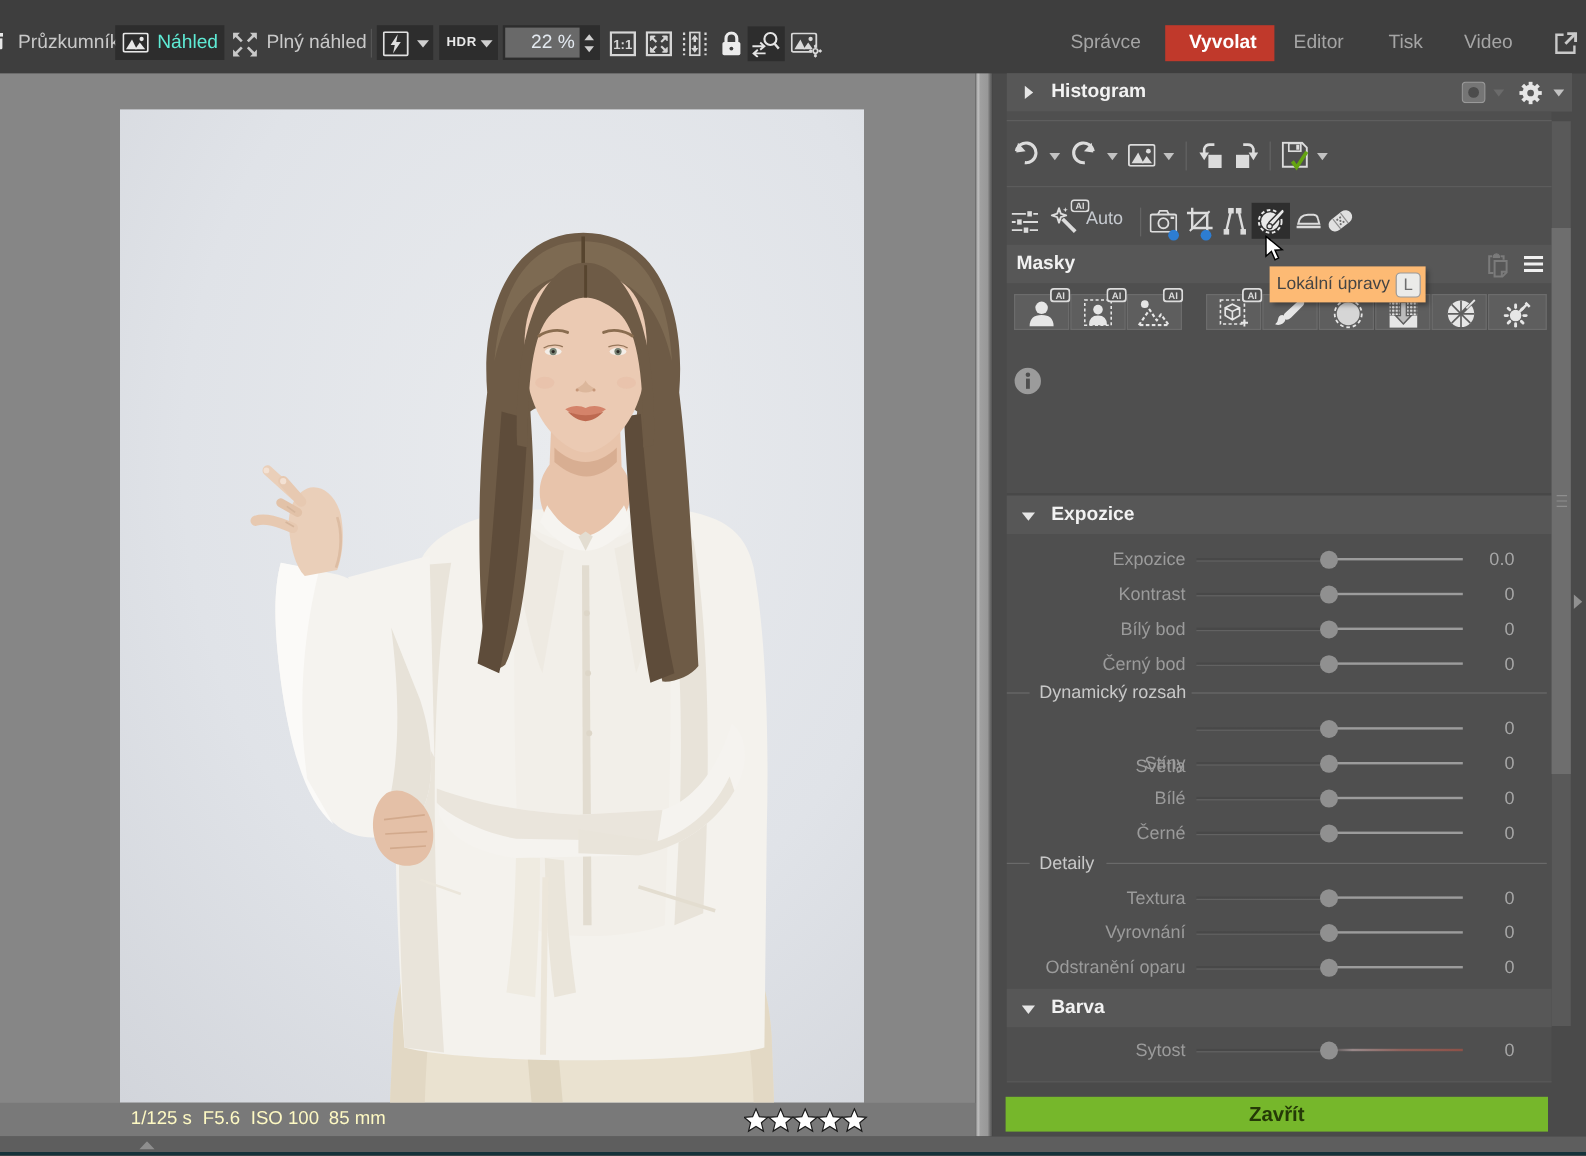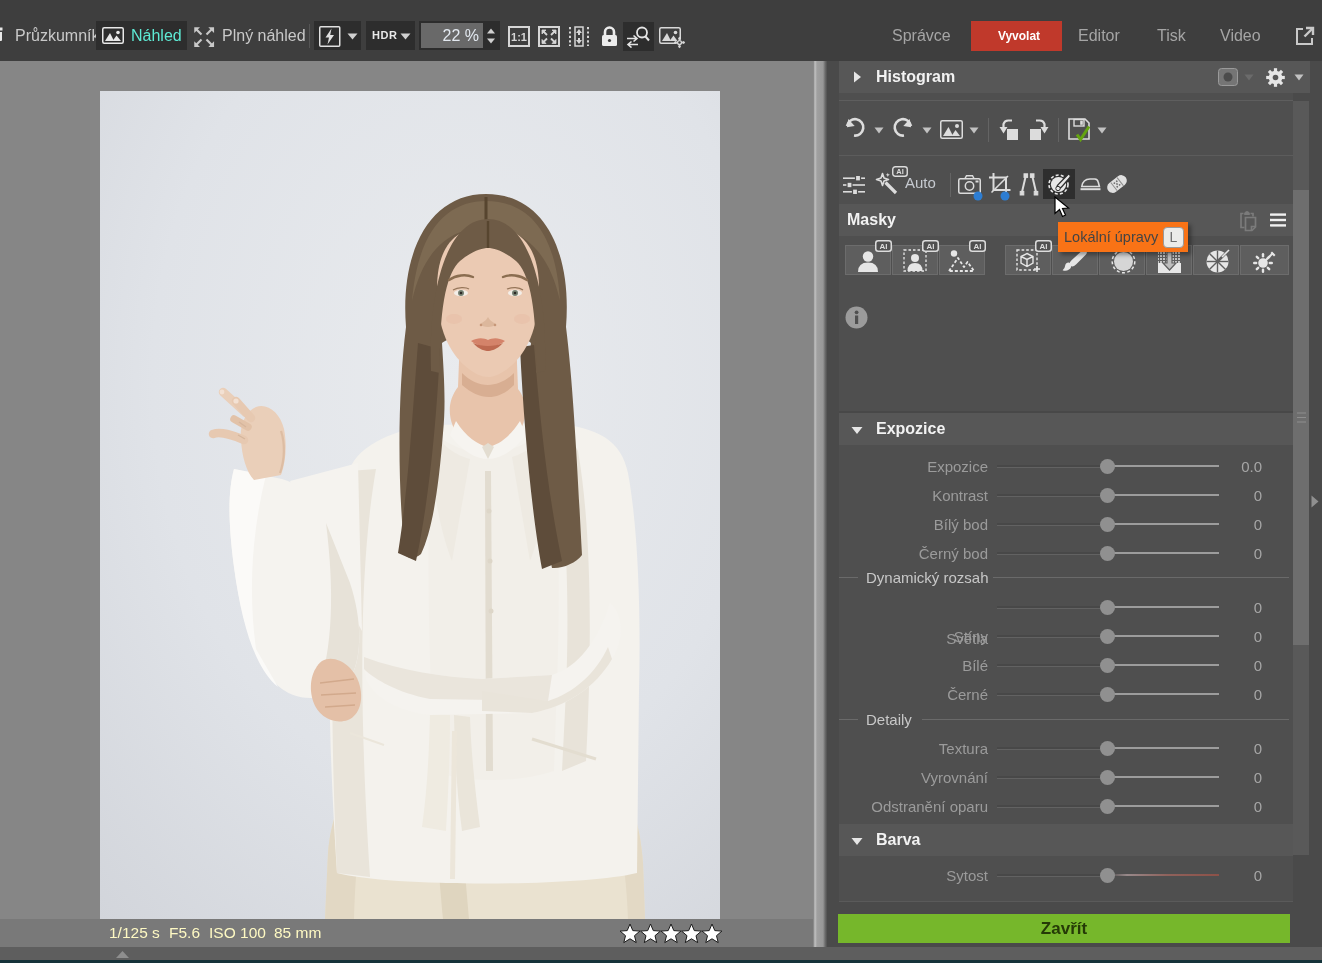--- a/index.html
+++ b/index.html
@@ -35,21 +35,21 @@
   
   #sbtrack{left:1293px;top:101px;width:16px;height:754px;background:#595959;}
   #sbthumb{left:1293px;top:190px;width:16px;height:455px;background:#6e6e6e;}
   
   #bstrip{left:0;top:947px;width:1322px;height:16px;background:#5e5e5e;}
   #tealline{left:0;top:960px;width:1322px;height:3px;background:#15333a;}
   
   #zavrit{left:838px;top:914px;width:452px;height:29px;background:#76b72b;color:#253a07;
           font-weight:bold;font-size:17px;text-align:center;line-height:29px;}
   
-  #tooltip{left:1058px;top:222px;width:130px;height:30px;background:#f97316;
+  #tooltip{left:1058px;top:222px;width:130px;height:30px;background:#fdba74;
            box-shadow:3px 3px 4px rgba(0,0,0,0.35);}
   #tooltip .tt{position:absolute;left:6px;top:0;line-height:30px;font-size:14.5px;color:#444;}
   #tooltip .key{position:absolute;right:4px;top:5px;width:19px;height:19px;border:1px solid #9a9a9a;
            border-radius:4px;background:#ebebe9;color:#6e6e6e;font-size:14px;text-align:center;line-height:19px;}
 </style></head>
 <body>
 <div id="app">
   <div id="canvas" class="abs">
     <svg class="abs" style="left:100px;top:30px" width="620" height="828" viewBox="0 0 620 828">
       <defs>
@@ -284,21 +284,21 @@
           <rect x="-4" y="-4" width="2" height="2" transform="rotate(45)"></rect>
             <rect x="2" y="-4" width="2" height="2" transform="rotate(45)"></rect>
           <rect x="-4" y="2" width="2" height="2" transform="rotate(45)"></rect>
             <rect x="2" y="2" width="2" height="2" transform="rotate(45)"></rect>
         </g>
       </g>
     </svg>
 
     <div class="tbtxt" style="left:892px;color:#a5a5a5">Správce</div>
     <div class="abs" style="left:971px;top:21px;width:91px;height:30px;background:#c0392b"></div>
-    <div class="abs" style="left:971px;top:21px;width:96px;height:30px;line-height:30px;text-align:center;font-size:12px;font-weight:bold;color:#ffffff">Vyvolat</div>
+    <div class="abs" style="left:971px;top:21px;width:96px;height:30px;line-height:30px;text-align:center;font-size:16px;font-weight:bold;color:#ffffff">Vyvolat</div>
     <div class="tbtxt" style="left:1078px;color:#a5a5a5">Editor</div>
     <div class="tbtxt" style="left:1157px;color:#a5a5a5">Tisk</div>
     <div class="tbtxt" style="left:1220px;color:#a5a5a5">Video</div>
     <svg class="abs" style="left:1294px;top:25px" width="22" height="22" viewBox="0 0 22 22">
       <path d="M9 4 L3 4 L3 19 L18 19 L18 13" fill="none" stroke="#c9c9c9" stroke-width="2"></path>
       <path d="M12 3 L19 3 L19 10" fill="none" stroke="#c9c9c9" stroke-width="2.4"></path>
       <path d="M19 3 L10.5 11.5" stroke="#c9c9c9" stroke-width="2.4"></path>
     </svg>
   </div>
   

